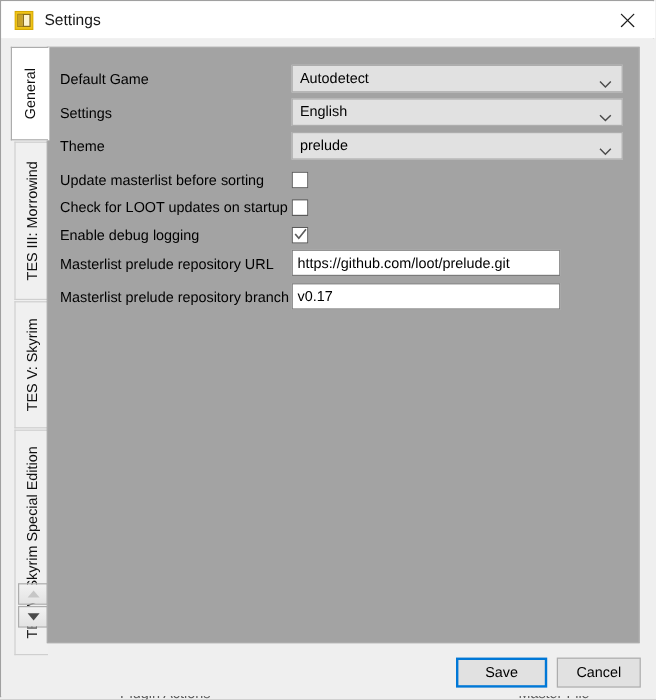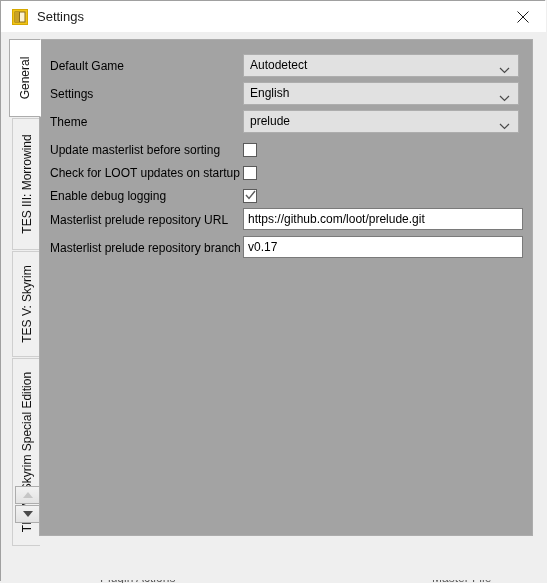--- a/index.html
+++ b/index.html
@@ -208,21 +208,21 @@
     left: 1px;
     top: 0px;
     width: 10px;
     height: 10px;
   }
 
   
   .tinput {
     position: absolute;
     left: 203px;
-    width: 280px;
+    width: 224px;
     height: 22px;
     background: #ffffff;
     border: 1px solid #7a7a7a;
     box-sizing: border-box;
     cursor: text;
   }
   .tinput .tval {
     position: absolute;
     left: 4px;
     top: 0;
@@ -397,20 +397,22 @@
 
       <div class="row" style="top:196px;">
         <span class="lbl">Masterlist prelude repository branch</span>
         <div class="tinput" title="">
           <span class="tval">v0.17</span>
         </div>
       </div>
 
     </div>
 
+    <div class="btn" id="save-btn">Save</div>
+    <div class="btn" id="cancel-btn">Cancel</div>
 
   </div>
 </div>
 
 <div id="bg-peek">
   <span class="p1">Plugin Actions</span>
   <span class="p2">Master File</span>
 </div>
 
 </body></html>

